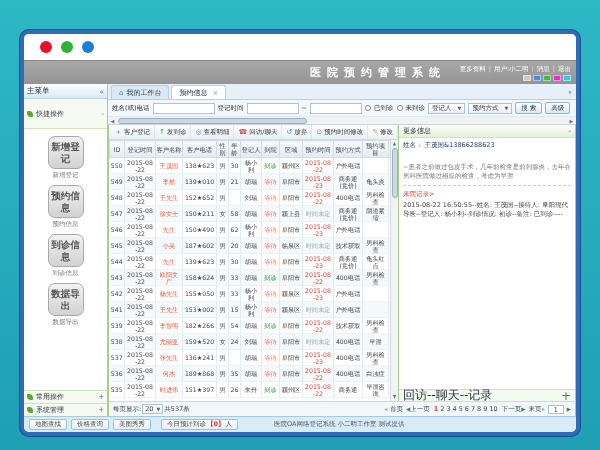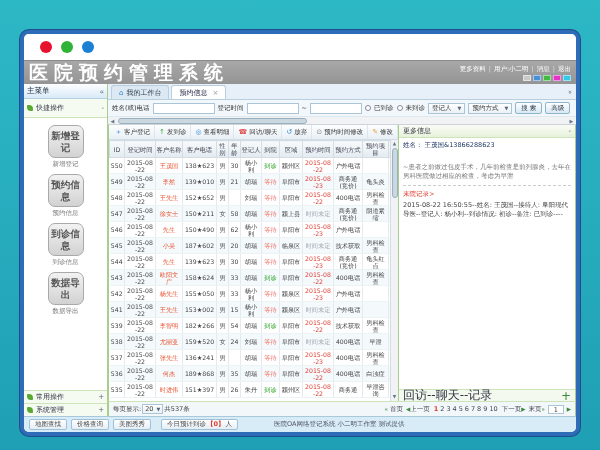--- a/index.html
+++ b/index.html
@@ -8,35 +8,35 @@
   .stage { position:relative; width:600px; height:450px; background:linear-gradient(#2db8c6,#1f9fb4); }
   .frame { position:absolute; left:20px; right:20px; top:30px; bottom:14px;
            border:4px solid #2e6cb8; border-radius:9px; background:#fff; overflow:hidden;
            box-shadow:0 0 0 1px #1d4f8c; display:flex; flex-direction:column; }
   
   .chrome { height:26px; background:#fff; display:flex; align-items:center; padding-left:16px; gap:9px; flex:none; }
   .dot { width:12px; height:12px; border-radius:50%; }
   
   .titlebar { height:24px; background:linear-gradient(#a8a8a8,#949494); color:#fff; position:relative; flex:none;
               display:flex; align-items:center; border-top:1px solid #8a8a8a; }
-  .title { position:absolute; left:5px; right:130px; text-align:left; font-size:19px; font-weight:bold; letter-spacing:6px; }
+  .title { position:absolute; left:5px; right:130px; text-align:right; font-size:11px; font-weight:bold; letter-spacing:6px; }
   .tb-right { margin-left:auto; padding-right:5px; text-align:right; font-size:6.5px; line-height:8px; }
   .tlinks { display:flex; gap:3px; justify-content:flex-end; align-items:center; }
   .tlink { cursor:pointer; }
   .sep { color:#ddd; }
   .squares { display:flex; gap:2px; justify-content:flex-end; margin-top:2px; }
   .square { width:8px; height:6px; border:1px solid rgba(255,255,255,.5); }
   
   .app { flex:1; display:flex; background:#fdba74; min-height:0; }
   .sidebar { width:84px; flex:none; display:flex; flex-direction:column; background:#fff;
              border-right:1px solid #a8cd8e; }
   .sb-header { height:15px; flex:none; background:linear-gradient(#fdfeff,#d9eaf8); border-bottom:1px solid #b6cfe4;
                font-size:7.5px; color:#234; display:flex; align-items:center; padding:0 3px; }
   .sb-collapse { margin-left:auto; color:#567; cursor:pointer; }
-  .sb-section { height:19px; flex:none; background:#f6fbf2; border-bottom:1px solid #cde3b8; font-size:7px; color:#334;
+  .sb-section { height:30px; flex:none; background:#f6fbf2; border-bottom:1px solid #cde3b8; font-size:7px; color:#334;
                 display:flex; gap:3px; align-items:center; padding:0 3px; }
   .leaf-icon { width:6px; height:6px; background:#58a832; border-radius:1px 4px 1px 4px; }
   .sb-toggle { margin-left:auto; color:#567; }
   .sb-body { flex:1; display:flex; flex-direction:column; padding-top:7px; overflow:hidden; }
   .sc-item { display:flex; flex-direction:column; align-items:center; margin-bottom:5px; }
   .sc-btn { width:36px; height:33px; background:linear-gradient(#f2f2f2,#d2d2d2); border:1px solid #a9a9a9;
             border-radius:7px; font-size:9.5px; font-weight:bold; color:#555; line-height:12px; text-align:center;
             padding-top:4px; cursor:pointer; }
   .sc-caption { font-size:6.5px; color:#777; margin-top:2px; }
   .sb-bottom { flex:none; }

